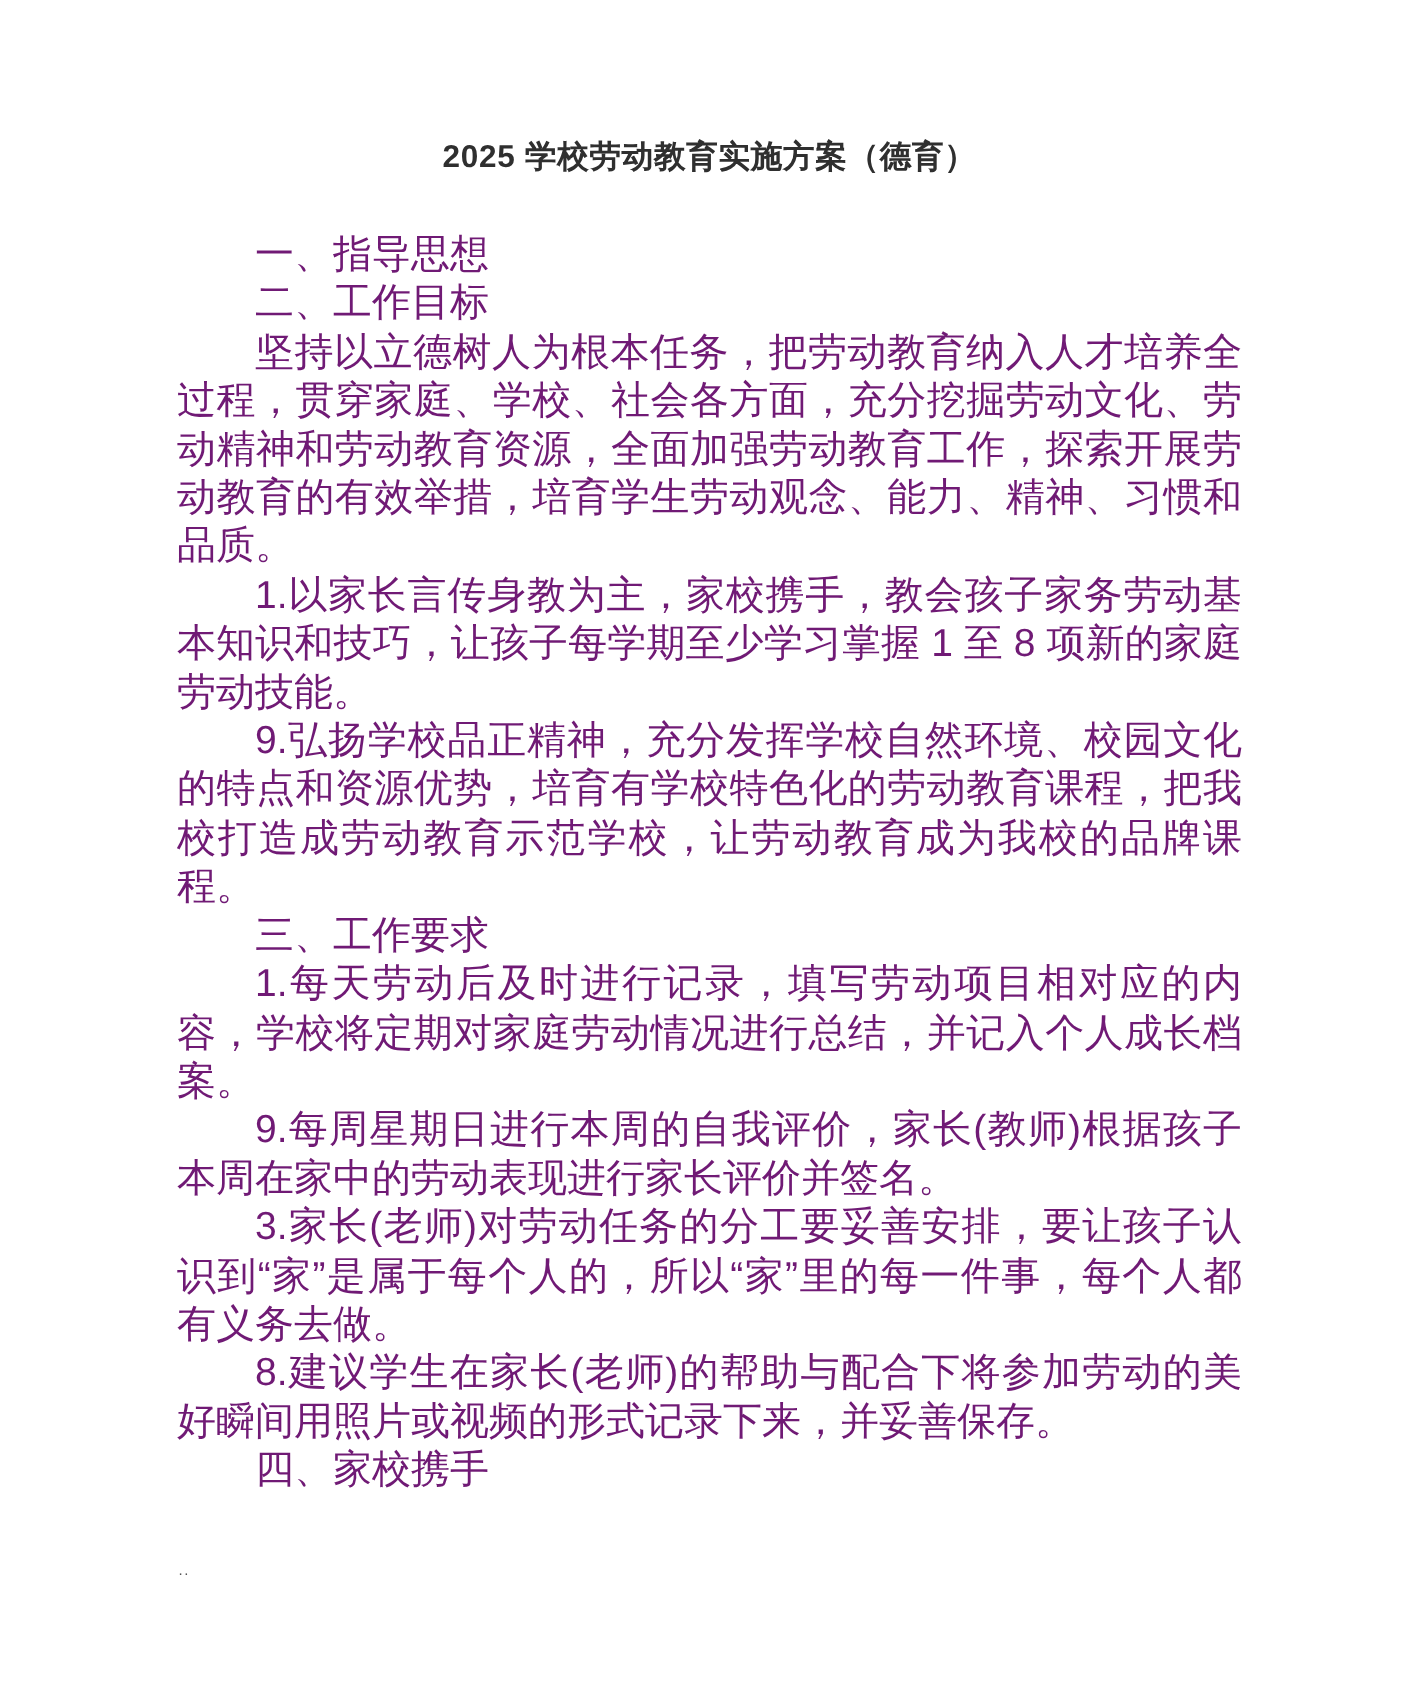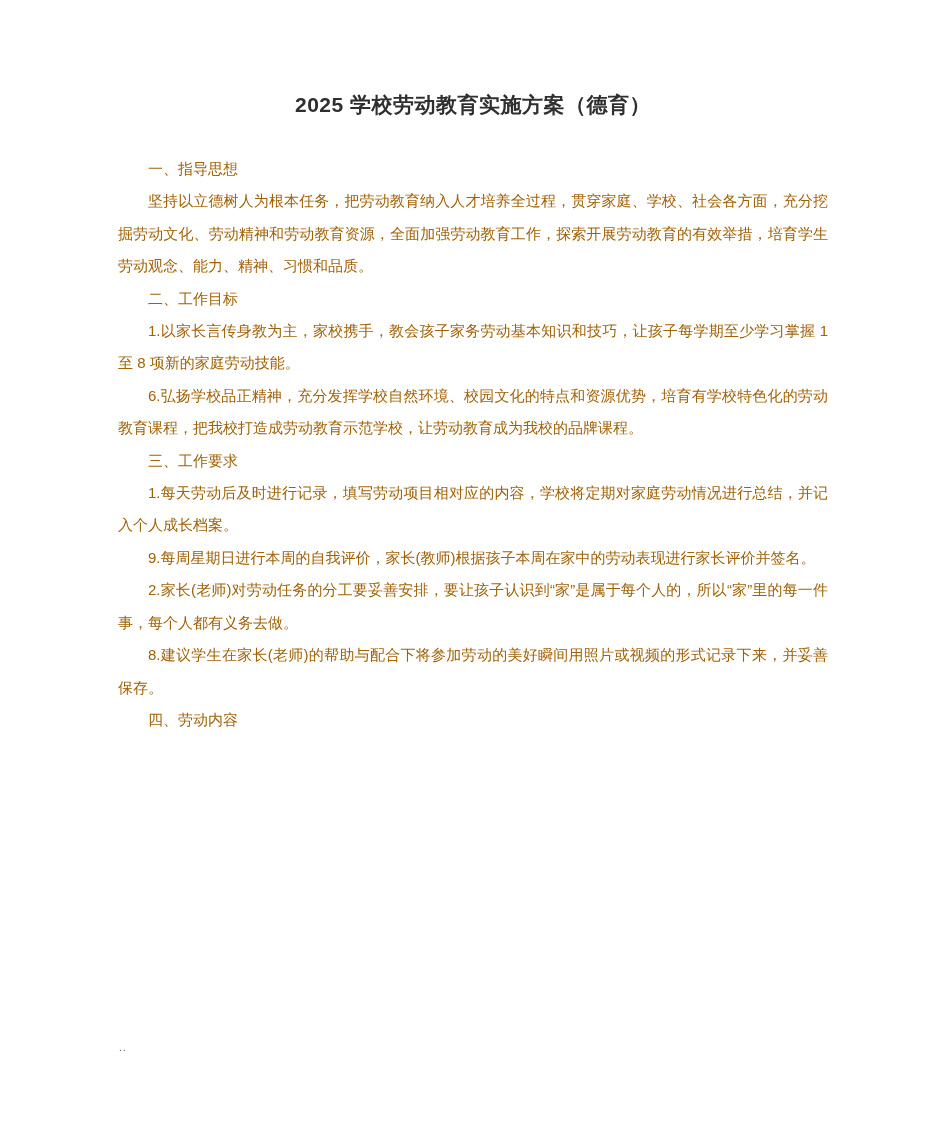--- a/index.html
+++ b/index.html
@@ -26,50 +26,50 @@
     text-align: center;
     font-size: 21px;
     font-weight: bold;
     line-height: 33px;
     margin: 0 0 32px 0;
     color: #2f2f2f;
     letter-spacing: 0.5px;
   }
   .doc-para {
     margin: 0;
-    font-size: 15px;
+    font-size: 26px;
     line-height: 32.4px;
     text-indent: 2em;
     text-align: justify;
     text-justify: inter-ideograph;
-    color: #a16207;
+    color: #701a75;
   }
   .footer-mark {
     position: absolute;
     left: 119px;
     top: 1042px;
     font-size: 10px;
     color: #555555;
     letter-spacing: 1px;
   }
 </style>
 </head>
 <body>
 
 <div class="page">
   <div class="doc-content">
     <h1 class="doc-title">2025 学校劳动教育实施方案（德育）</h1>
 
     <p class="doc-para">一、指导思想</p>
+    <p class="doc-para">二、工作目标</p>
     <p class="doc-para">坚持以立德树人为根本任务，把劳动教育纳入人才培养全过程，贯穿家庭、学校、社会各方面，充分挖掘劳动文化、劳动精神和劳动教育资源，全面加强劳动教育工作，探索开展劳动教育的有效举措，培育学生劳动观念、能力、精神、习惯和品质。</p>
-    <p class="doc-para">二、工作目标</p>
     <p class="doc-para">1.以家长言传身教为主，家校携手，教会孩子家务劳动基本知识和技巧，让孩子每学期至少学习掌握 1 至 8 项新的家庭劳动技能。</p>
-    <p class="doc-para">6.弘扬学校品正精神，充分发挥学校自然环境、校园文化的特点和资源优势，培育有学校特色化的劳动教育课程，把我校打造成劳动教育示范学校，让劳动教育成为我校的品牌课程。</p>
+    <p class="doc-para">9.弘扬学校品正精神，充分发挥学校自然环境、校园文化的特点和资源优势，培育有学校特色化的劳动教育课程，把我校打造成劳动教育示范学校，让劳动教育成为我校的品牌课程。</p>
     <p class="doc-para">三、工作要求</p>
     <p class="doc-para">1.每天劳动后及时进行记录，填写劳动项目相对应的内容，学校将定期对家庭劳动情况进行总结，并记入个人成长档案。</p>
     <p class="doc-para">9.每周星期日进行本周的自我评价，家长(教师)根据孩子本周在家中的劳动表现进行家长评价并签名。</p>
-    <p class="doc-para">2.家长(老师)对劳动任务的分工要妥善安排，要让孩子认识到“家”是属于每个人的，所以“家”里的每一件事，每个人都有义务去做。</p>
+    <p class="doc-para">3.家长(老师)对劳动任务的分工要妥善安排，要让孩子认识到“家”是属于每个人的，所以“家”里的每一件事，每个人都有义务去做。</p>
     <p class="doc-para">8.建议学生在家长(老师)的帮助与配合下将参加劳动的美好瞬间用照片或视频的形式记录下来，并妥善保存。</p>
-    <p class="doc-para">四、劳动内容</p>
+    <p class="doc-para">四、家校携手</p>
   </div>
 
   <div class="footer-mark">..</div>
 </div>
 
 </body></html>

